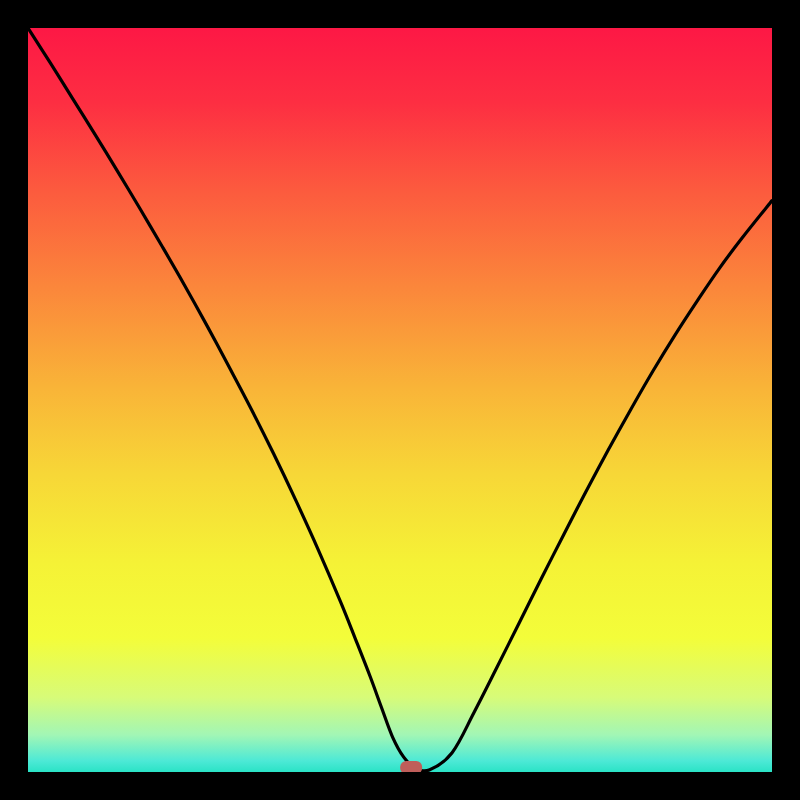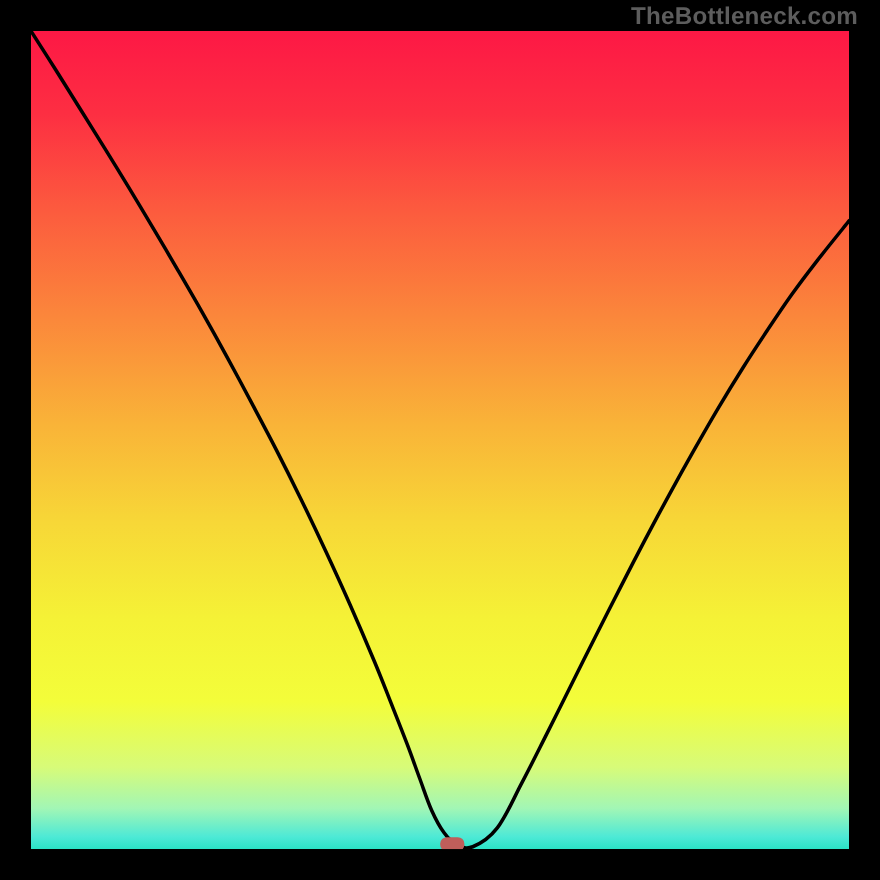--- a/index.html
+++ b/index.html
@@ -36,21 +36,20 @@
   .plot svg {
     display: block;
     width: 744px;
     height: 744px;
   }
 </style>
 </head>
 <body>
 
 <div class="frame">
-  <div class="attribution">TheBottleneck.com</div>
 
   <div class="plot">
     <svg id="chart-svg" viewBox="0 0 744 744">
       <defs>
         <linearGradient id="bg-grad" x1="0" y1="0" x2="0" y2="1">
             <stop offset="0.00%" stop-color="#fd1845"></stop>
             <stop offset="10.00%" stop-color="#fd2e42"></stop>
             <stop offset="22.00%" stop-color="#fc5b3e"></stop>
             <stop offset="35.00%" stop-color="#fb873b"></stop>
             <stop offset="48.00%" stop-color="#f9b338"></stop>

